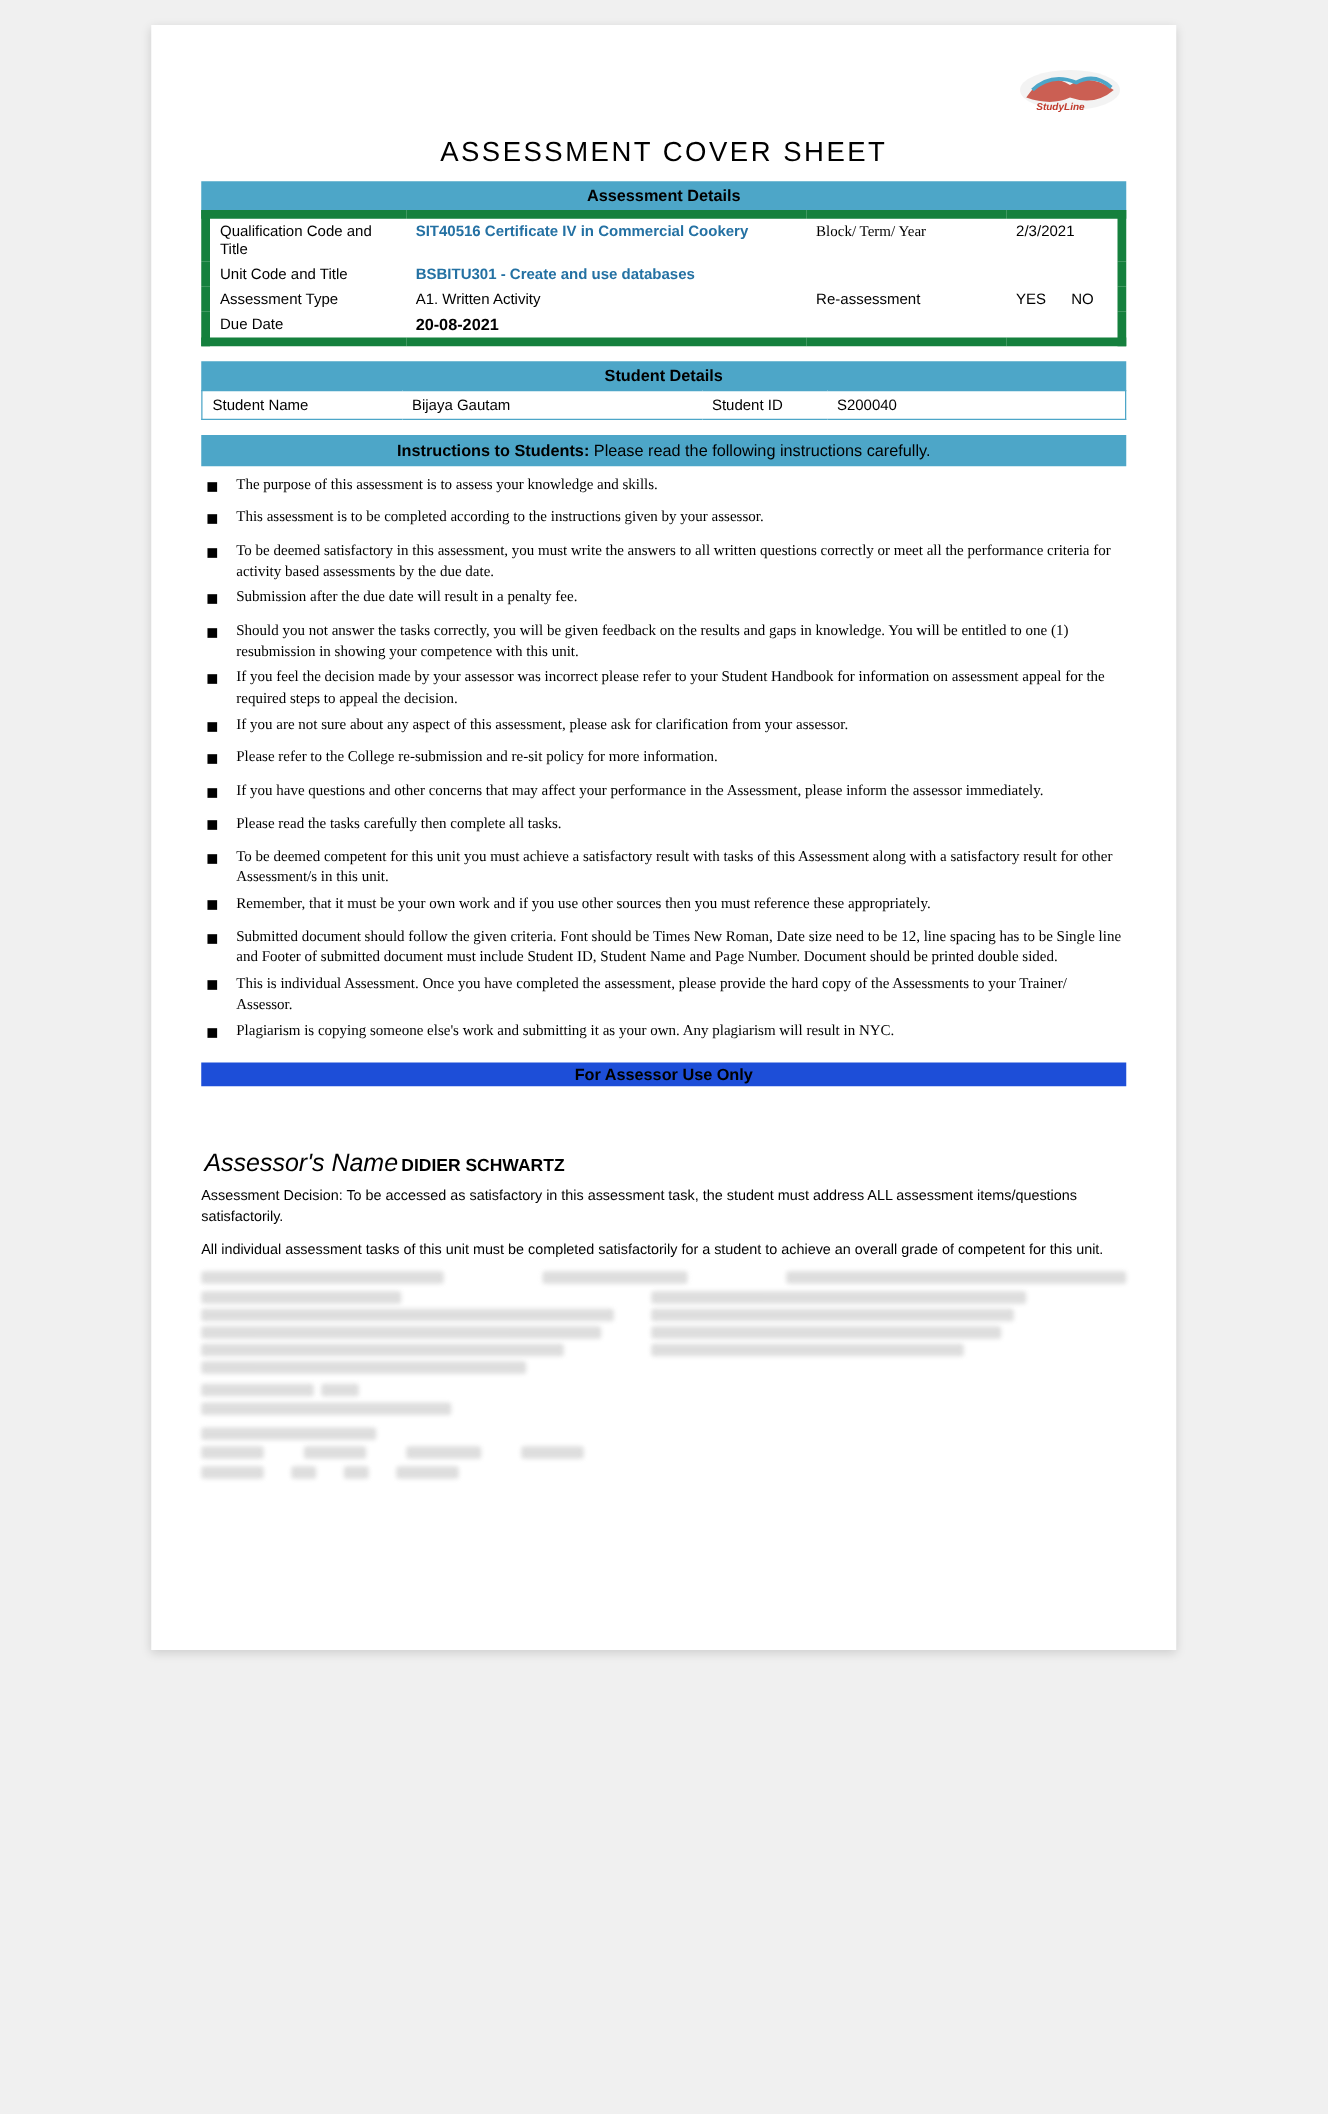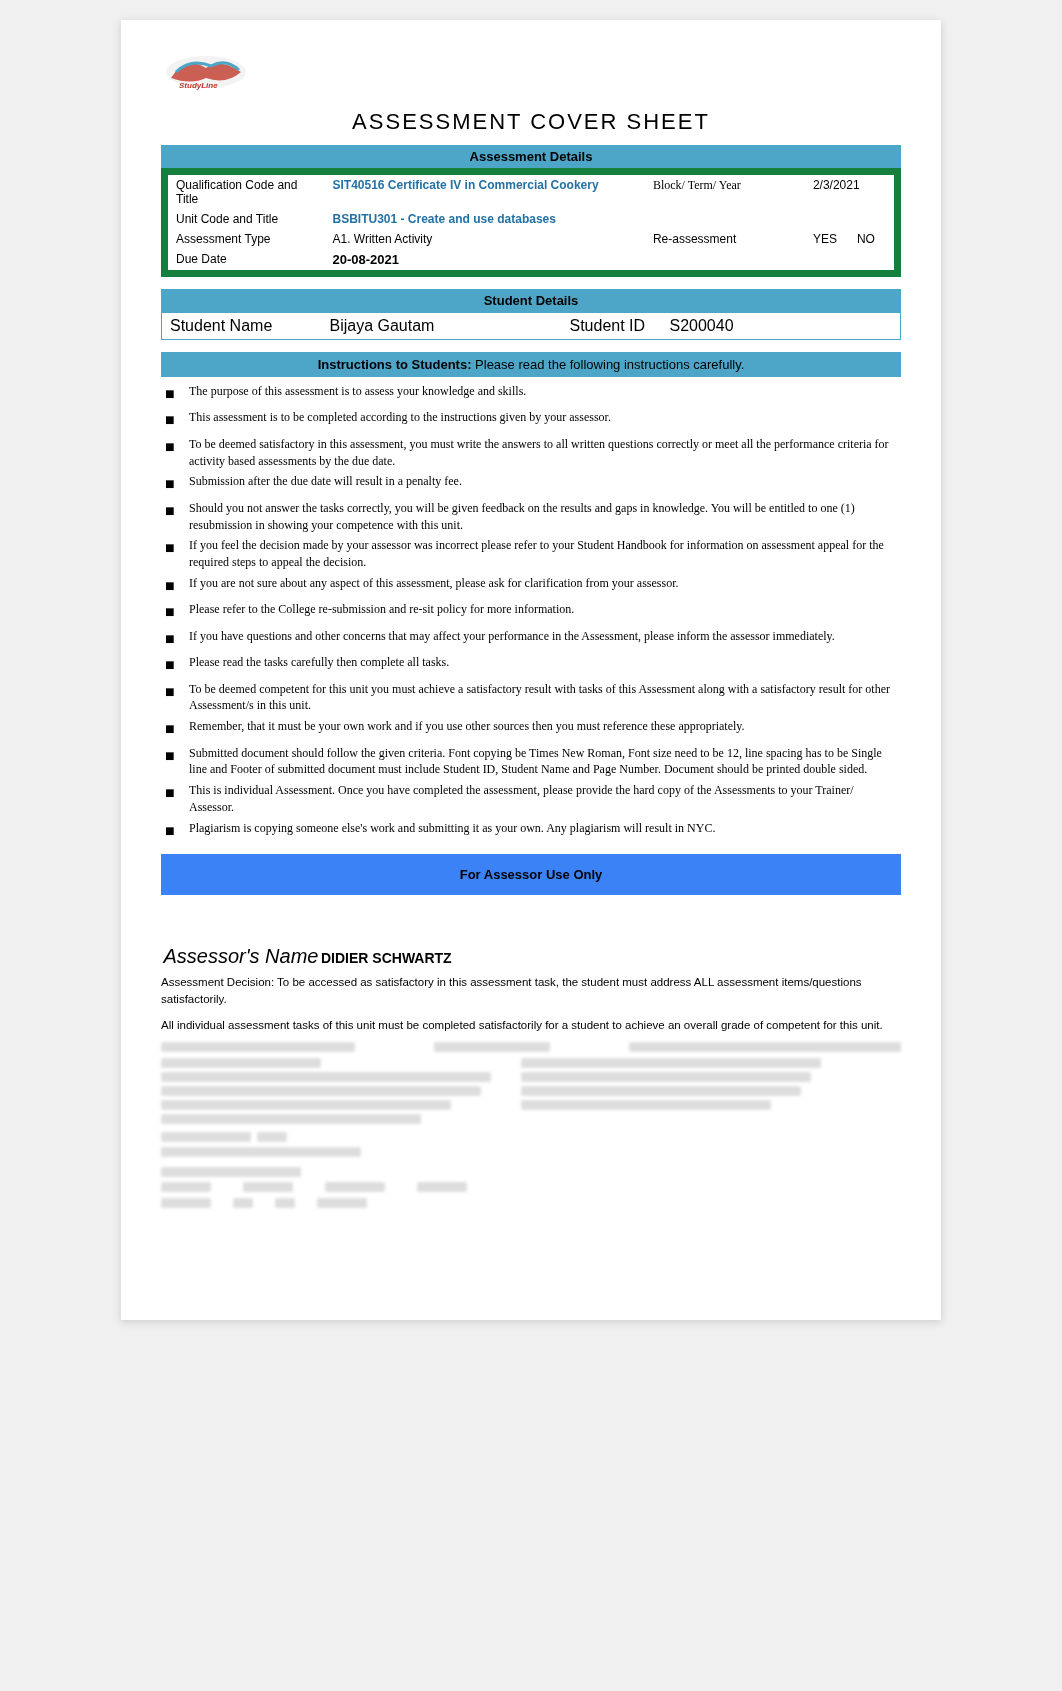--- a/index.html
+++ b/index.html
@@ -13,21 +13,21 @@
       padding: 20px;
     }
     .page {
       background: #fff;
       width: 820px;
       min-height: 1300px;
       padding: 30px 40px 40px 40px;
       box-shadow: 0 2px 8px rgba(0,0,0,0.15);
     }
     .logo-area {
-      text-align: left;
+      text-align: right;
       margin-bottom: 10px;
     }
     .logo-shape {
       display: inline-block;
       width: 90px;
       height: 45px;
       position: relative;
     }
     .logo-shape svg {
       width: 90px;
@@ -86,21 +86,21 @@
 
     
     .student-table {
       width: 100%;
       border-collapse: collapse;
       border: 1px solid #4da6c8;
       margin-bottom: 12px;
     }
     .student-table td {
       padding: 4px 8px;
-      font-size: 16px;
+      font-size: 12px;
       font-family: Arial, sans-serif;
     }
 
     
     .instructions-header {
       background-color: #4da6c8;
       text-align: center;
       padding: 5px 8px;
       font-size: 13px;
       font-family: Arial, sans-serif;
@@ -123,23 +123,23 @@
     .instruction-item .bullet {
       min-width: 24px;
       font-size: 16px;
     }
     .instruction-item .text {
       flex: 1;
     }
 
     
     .assessor-header {
-      background-color: #3b82f6;
-      text-align: center;
-      padding: 13px 8px;
+      background-color: #1d4ed8;
+      text-align: center;
+      padding: 2px 8px;
       font-size: 13px;
       font-weight: bold;
       font-family: Arial, sans-serif;
       margin-bottom: 8px;
     }
     .assessor-name-row {
       display: flex;
       align-items: baseline;
       margin-bottom: 6px;
     }
@@ -300,21 +300,21 @@
       <div class="instruction-item">
         <span class="bullet">■</span>
         <span class="text">To be deemed competent for this unit you must achieve a satisfactory result with tasks of this Assessment along with a satisfactory result for other Assessment/s in this unit.</span>
       </div>
       <div class="instruction-item">
         <span class="bullet">■</span>
         <span class="text">Remember, that it must be your own work and if you use other sources then you must reference these appropriately.</span>
       </div>
       <div class="instruction-item">
         <span class="bullet">■</span>
-        <span class="text">Submitted document should follow the given criteria. Font copying be Times New Roman, Font size need to be 12, line spacing has to be Single line and Footer of submitted document must include Student ID, Student Name and Page Number. Document should be printed double sided.</span>
+        <span class="text">Submitted document should follow the given criteria. Font should be Times New Roman, Date size need to be 12, line spacing has to be Single line and Footer of submitted document must include Student ID, Student Name and Page Number. Document should be printed double sided.</span>
       </div>
       <div class="instruction-item">
         <span class="bullet">■</span>
         <span class="text">This is individual Assessment. Once you have completed the assessment, please provide the hard copy of the Assessments to your Trainer/ Assessor.</span>
       </div>
       <div class="instruction-item">
         <span class="bullet">■</span>
         <span class="text">Plagiarism is copying someone else's work and submitting it as your own. Any plagiarism will result in NYC.</span>
       </div>
     </div>

